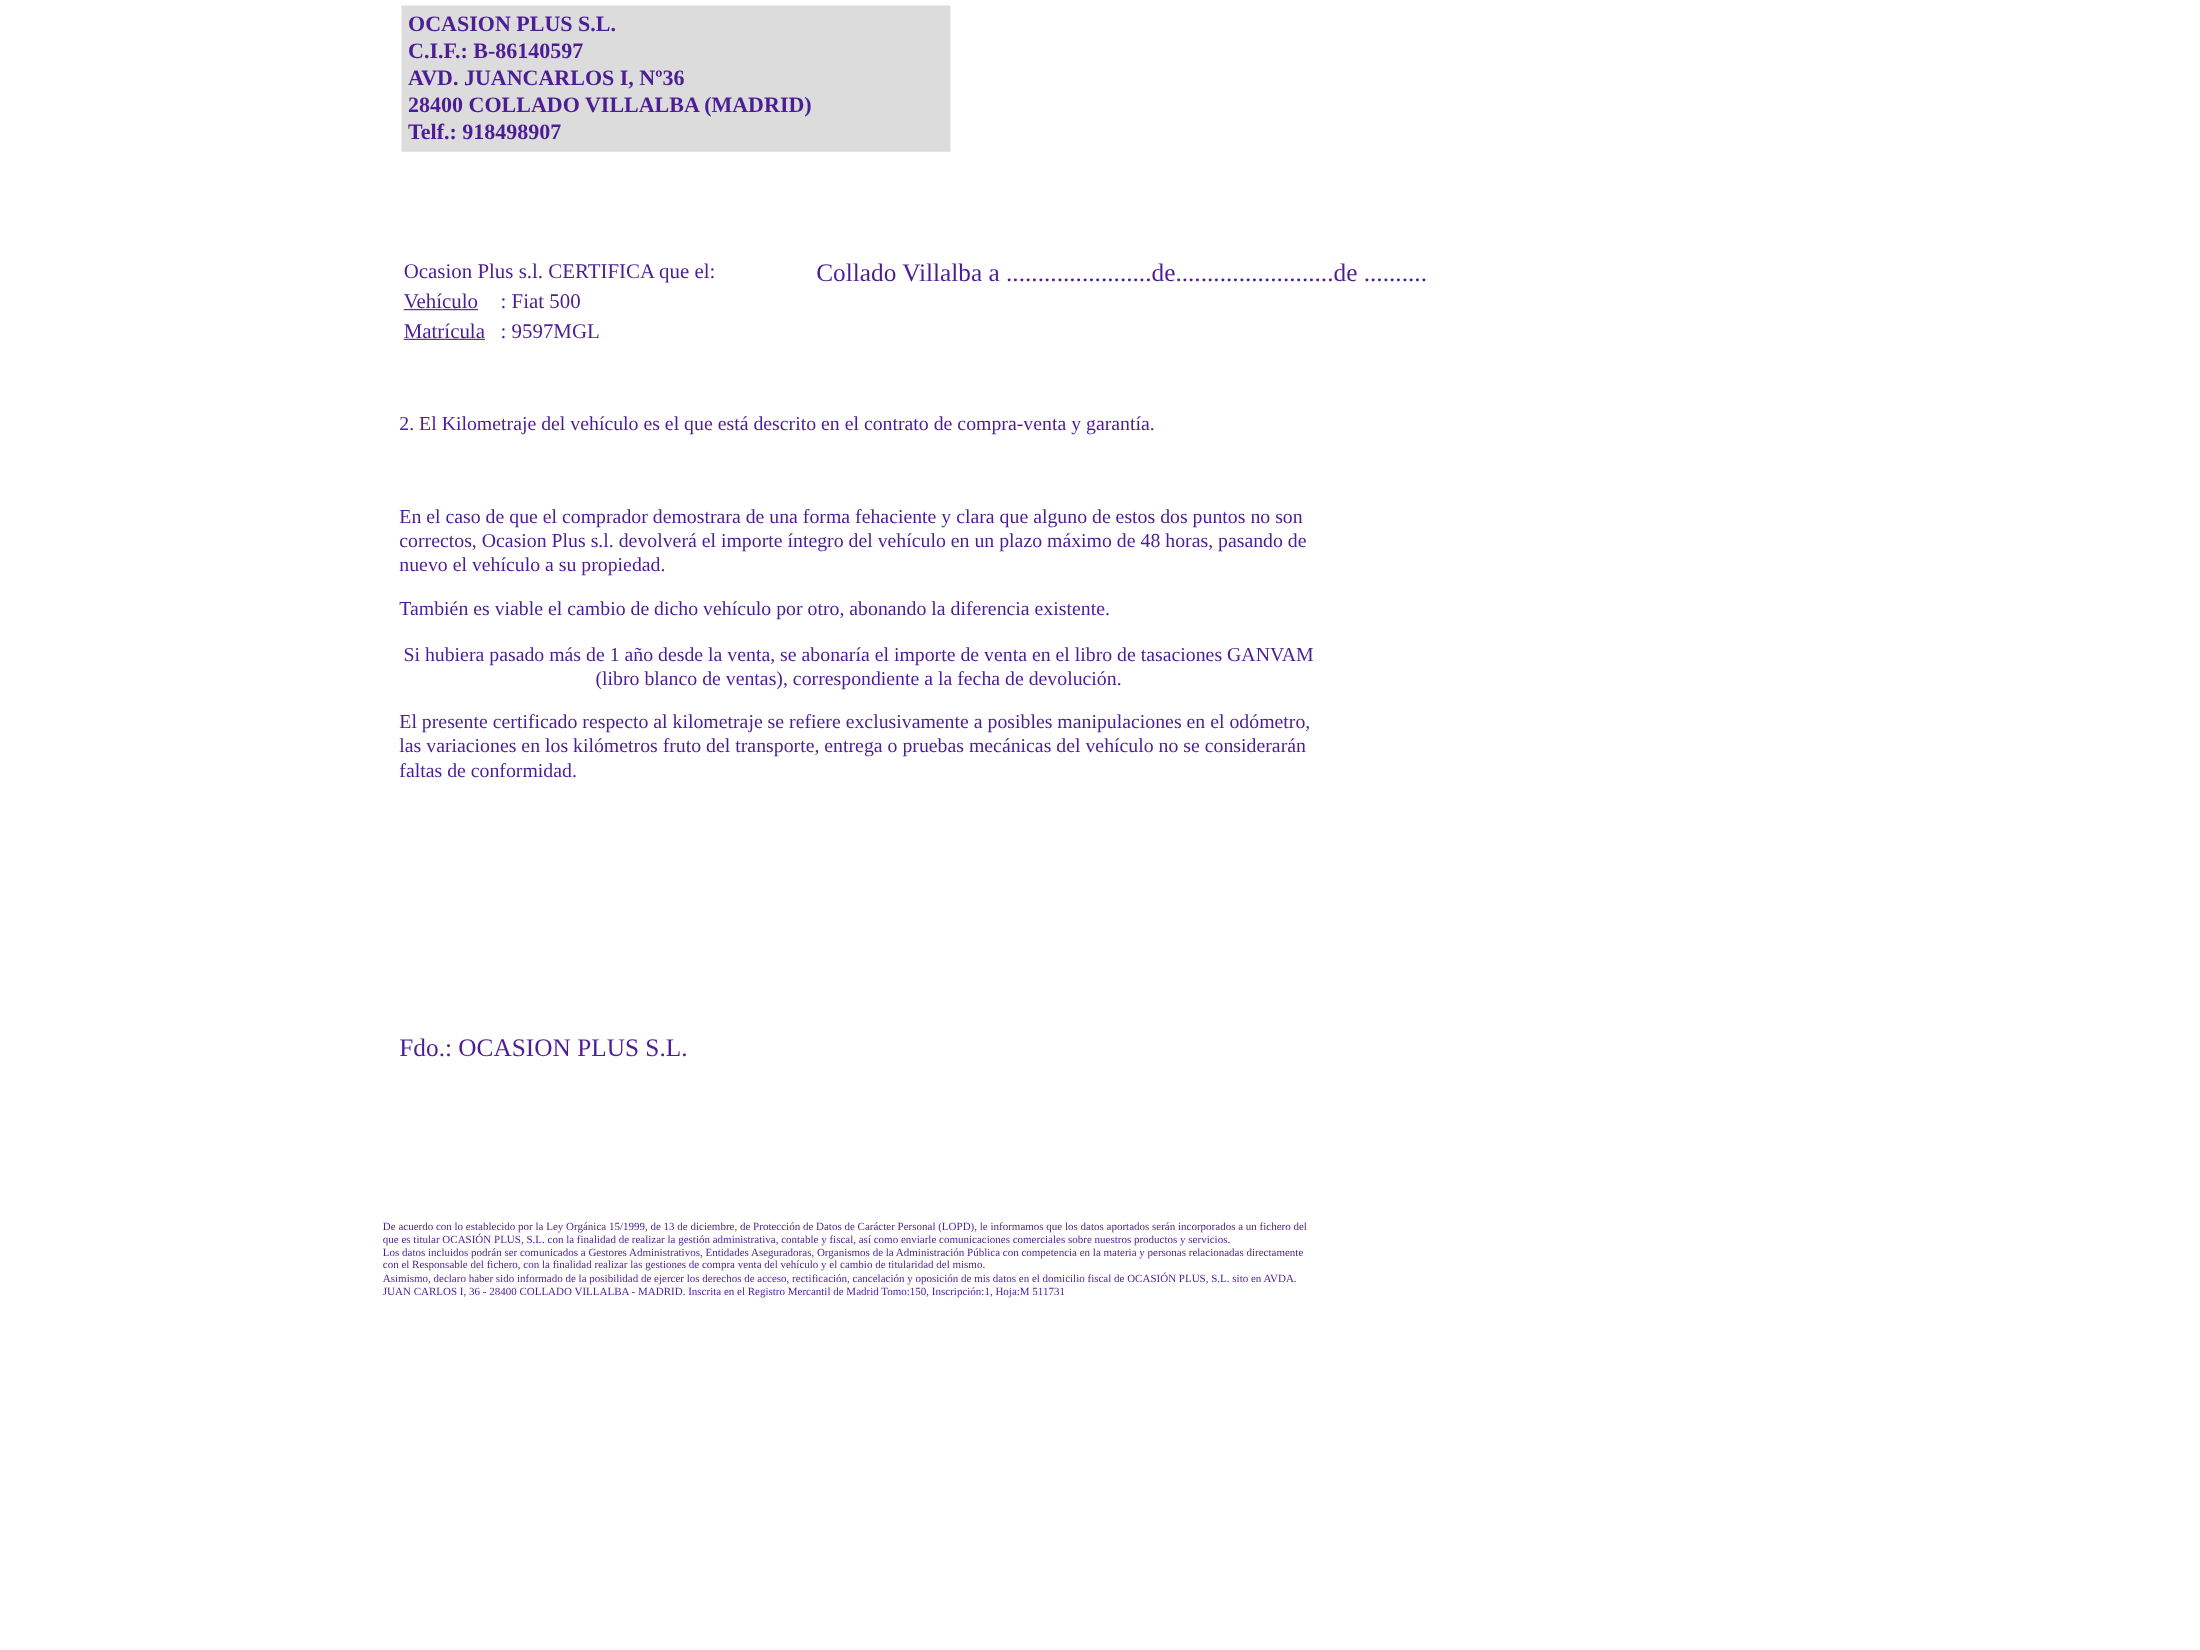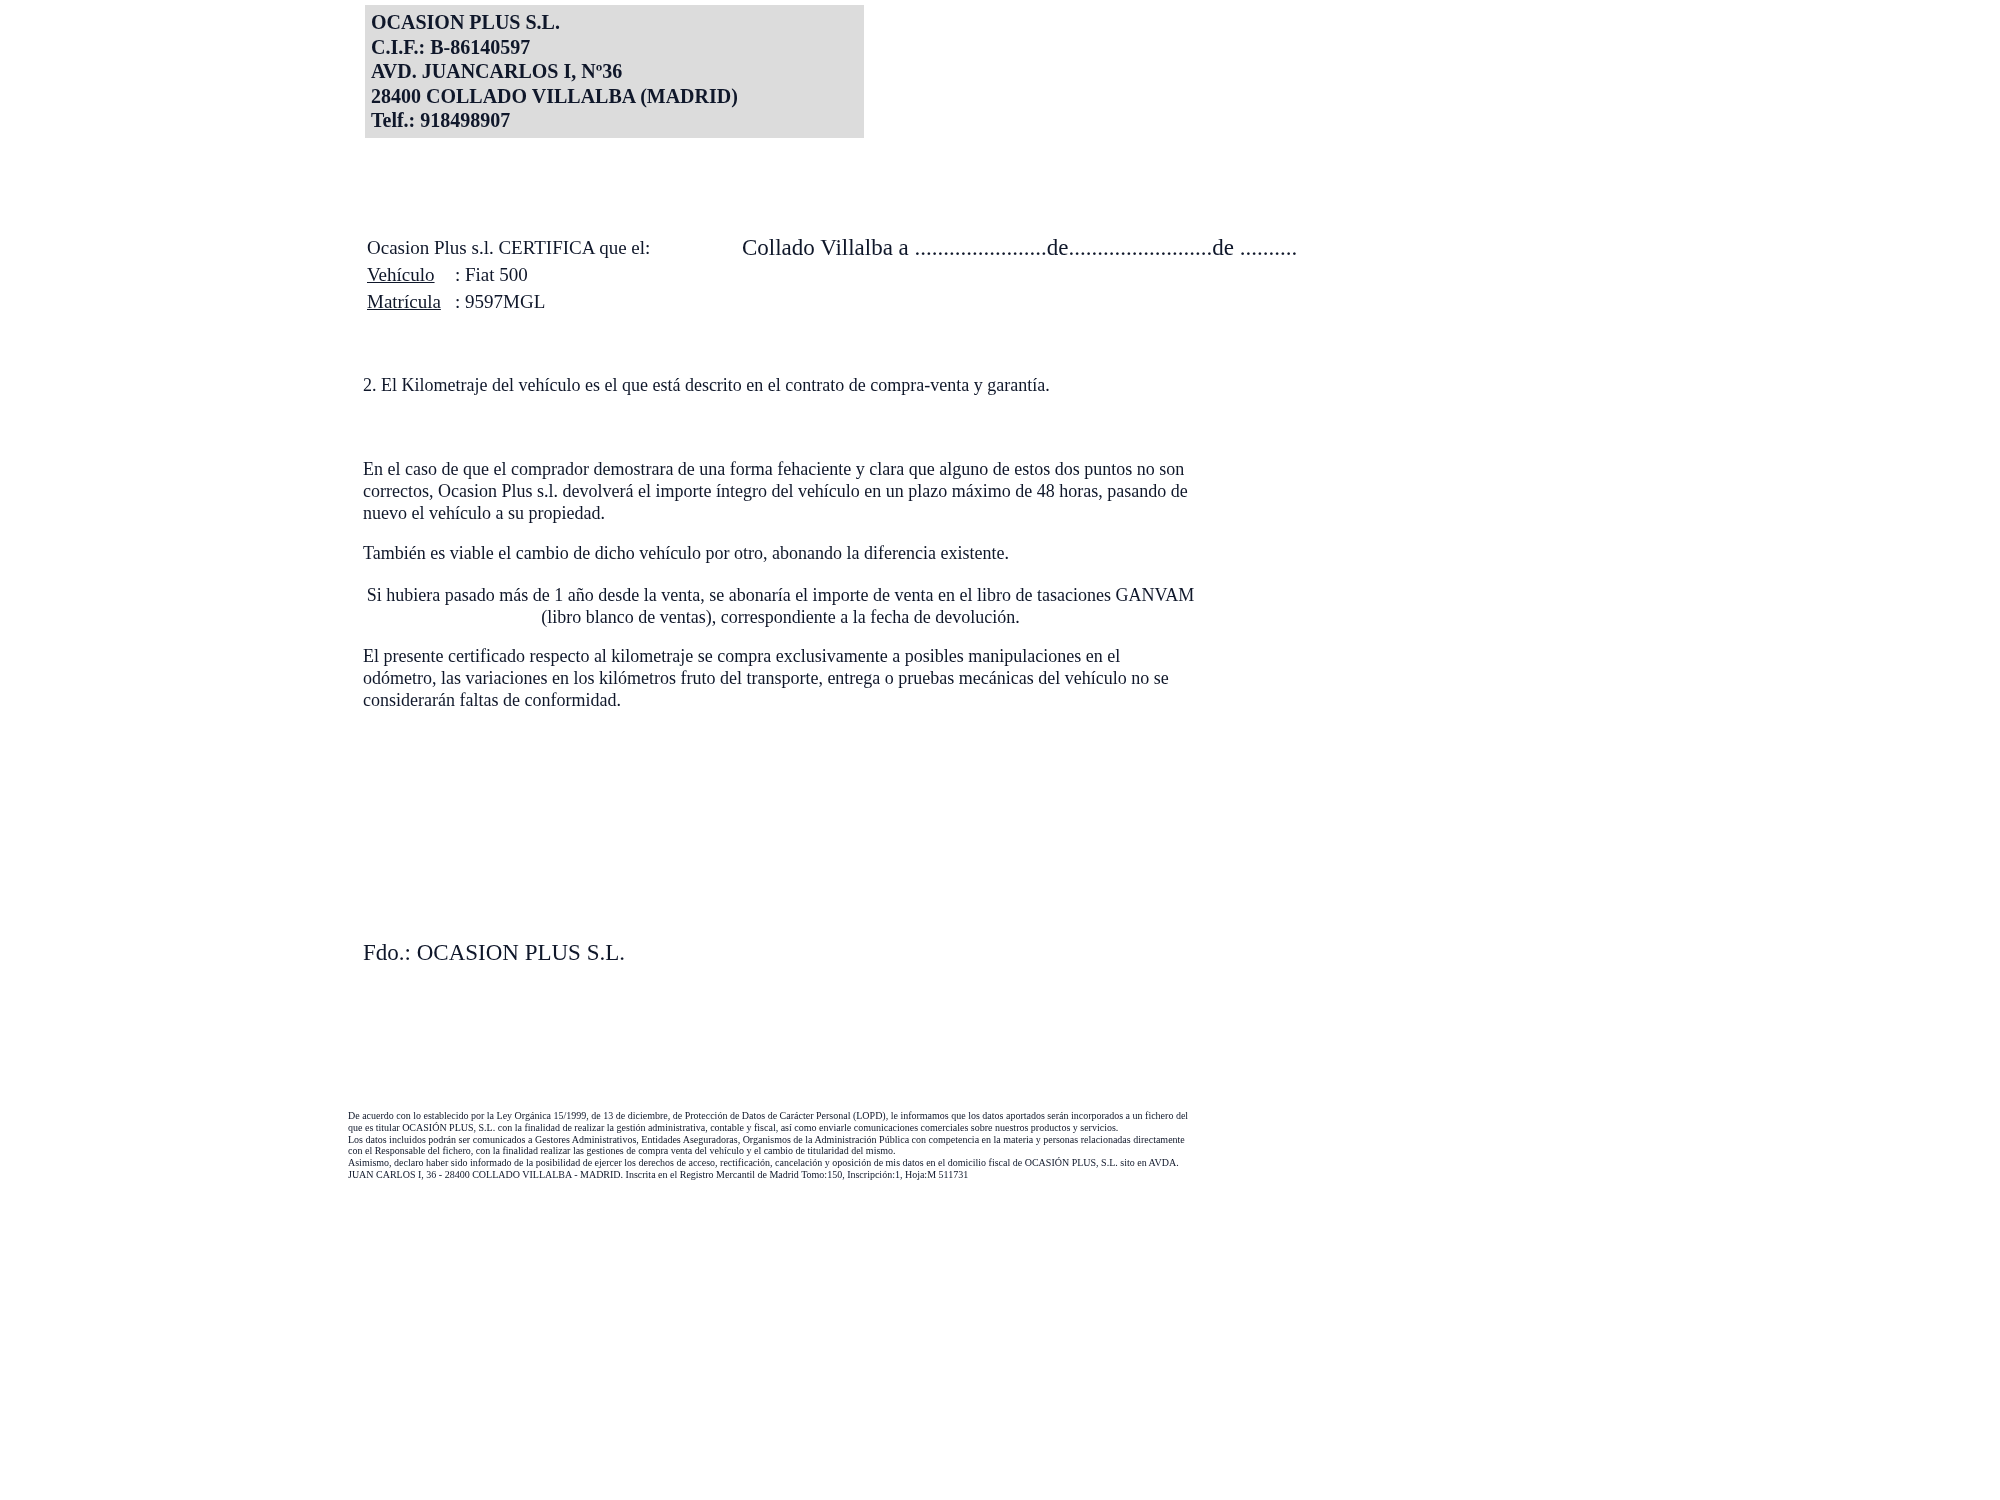--- a/index.html
+++ b/index.html
@@ -6,21 +6,21 @@
     margin: 0;
     padding: 0;
     background: #ffffff;
   }
   .page {
     position: relative;
     width: 2000px;
     height: 1500px;
     background: #ffffff;
     font-family: "Liberation Serif", "DejaVu Serif", serif;
-    color: #0f172a;
+    color: #4c1d95;
     overflow: hidden;
   }
   .company-box {
     position: absolute;
     left: 365px;
     top: 5px;
     width: 499px;
     box-sizing: border-box;
     padding: 5px 6px 5px 6px;
     background: #dcdcdc;
@@ -107,21 +107,21 @@
     <div class="field-row">
       <span class="field-label">Matrícula</span><span class="field-value">: 9597MGL</span>
     </div>
   </div>
 
   <div class="body-block">
     <p class="point-2">2. El Kilometraje del vehículo es el que está descrito en el contrato de compra-venta y garantía.</p>
     <p class="para-1">En el caso de que el comprador demostrara de una forma fehaciente y clara que alguno de estos dos puntos no son correctos, Ocasion Plus s.l. devolverá el importe íntegro del vehículo en un plazo máximo de 48 horas, pasando de nuevo el vehículo a su propiedad.</p>
     <p class="para-2">También es viable el cambio de dicho vehículo por otro, abonando la diferencia existente.</p>
     <p class="para-3">Si hubiera pasado más de 1 año desde la venta, se abonaría el importe de venta en el libro de tasaciones GANVAM (libro blanco de ventas), correspondiente a la fecha de devolución.</p>
-    <p class="para-4">El presente certificado respecto al kilometraje se compra exclusivamente a posibles manipulaciones en el odómetro, las variaciones en los kilómetros fruto del transporte, entrega o pruebas mecánicas del vehículo no se considerarán faltas de conformidad.</p>
+    <p class="para-4">El presente certificado respecto al kilometraje se refiere exclusivamente a posibles manipulaciones en el odómetro, las variaciones en los kilómetros fruto del transporte, entrega o pruebas mecánicas del vehículo no se considerarán faltas de conformidad.</p>
   </div>
 
   <div class="signature">Fdo.: OCASION PLUS S.L.</div>
 
   <div class="legal">
     <p>De acuerdo con lo establecido por la Ley Orgánica 15/1999, de 13 de diciembre, de Protección de Datos de Carácter Personal (LOPD), le informamos que los datos aportados serán incorporados a un fichero del que es titular OCASIÓN PLUS, S.L. con la finalidad de realizar la gestión administrativa, contable y fiscal, así como enviarle comunicaciones comerciales sobre nuestros productos y servicios.</p>
     <p>Los datos incluidos podrán ser comunicados a Gestores Administrativos, Entidades Aseguradoras, Organismos de la Administración Pública con competencia en la materia y personas relacionadas directamente con el Responsable del fichero, con la finalidad realizar las gestiones de compra venta del vehículo y el cambio de titularidad del mismo.</p>
     <p>Asimismo, declaro haber sido informado de la posibilidad de ejercer los derechos de acceso, rectificación, cancelación y oposición de mis datos en el domicilio fiscal de OCASIÓN PLUS, S.L. sito en AVDA. JUAN CARLOS I, 36 - 28400 COLLADO VILLALBA - MADRID. Inscrita en el Registro Mercantil de Madrid Tomo:150, Inscripción:1, Hoja:M 511731</p>
   </div>
 

